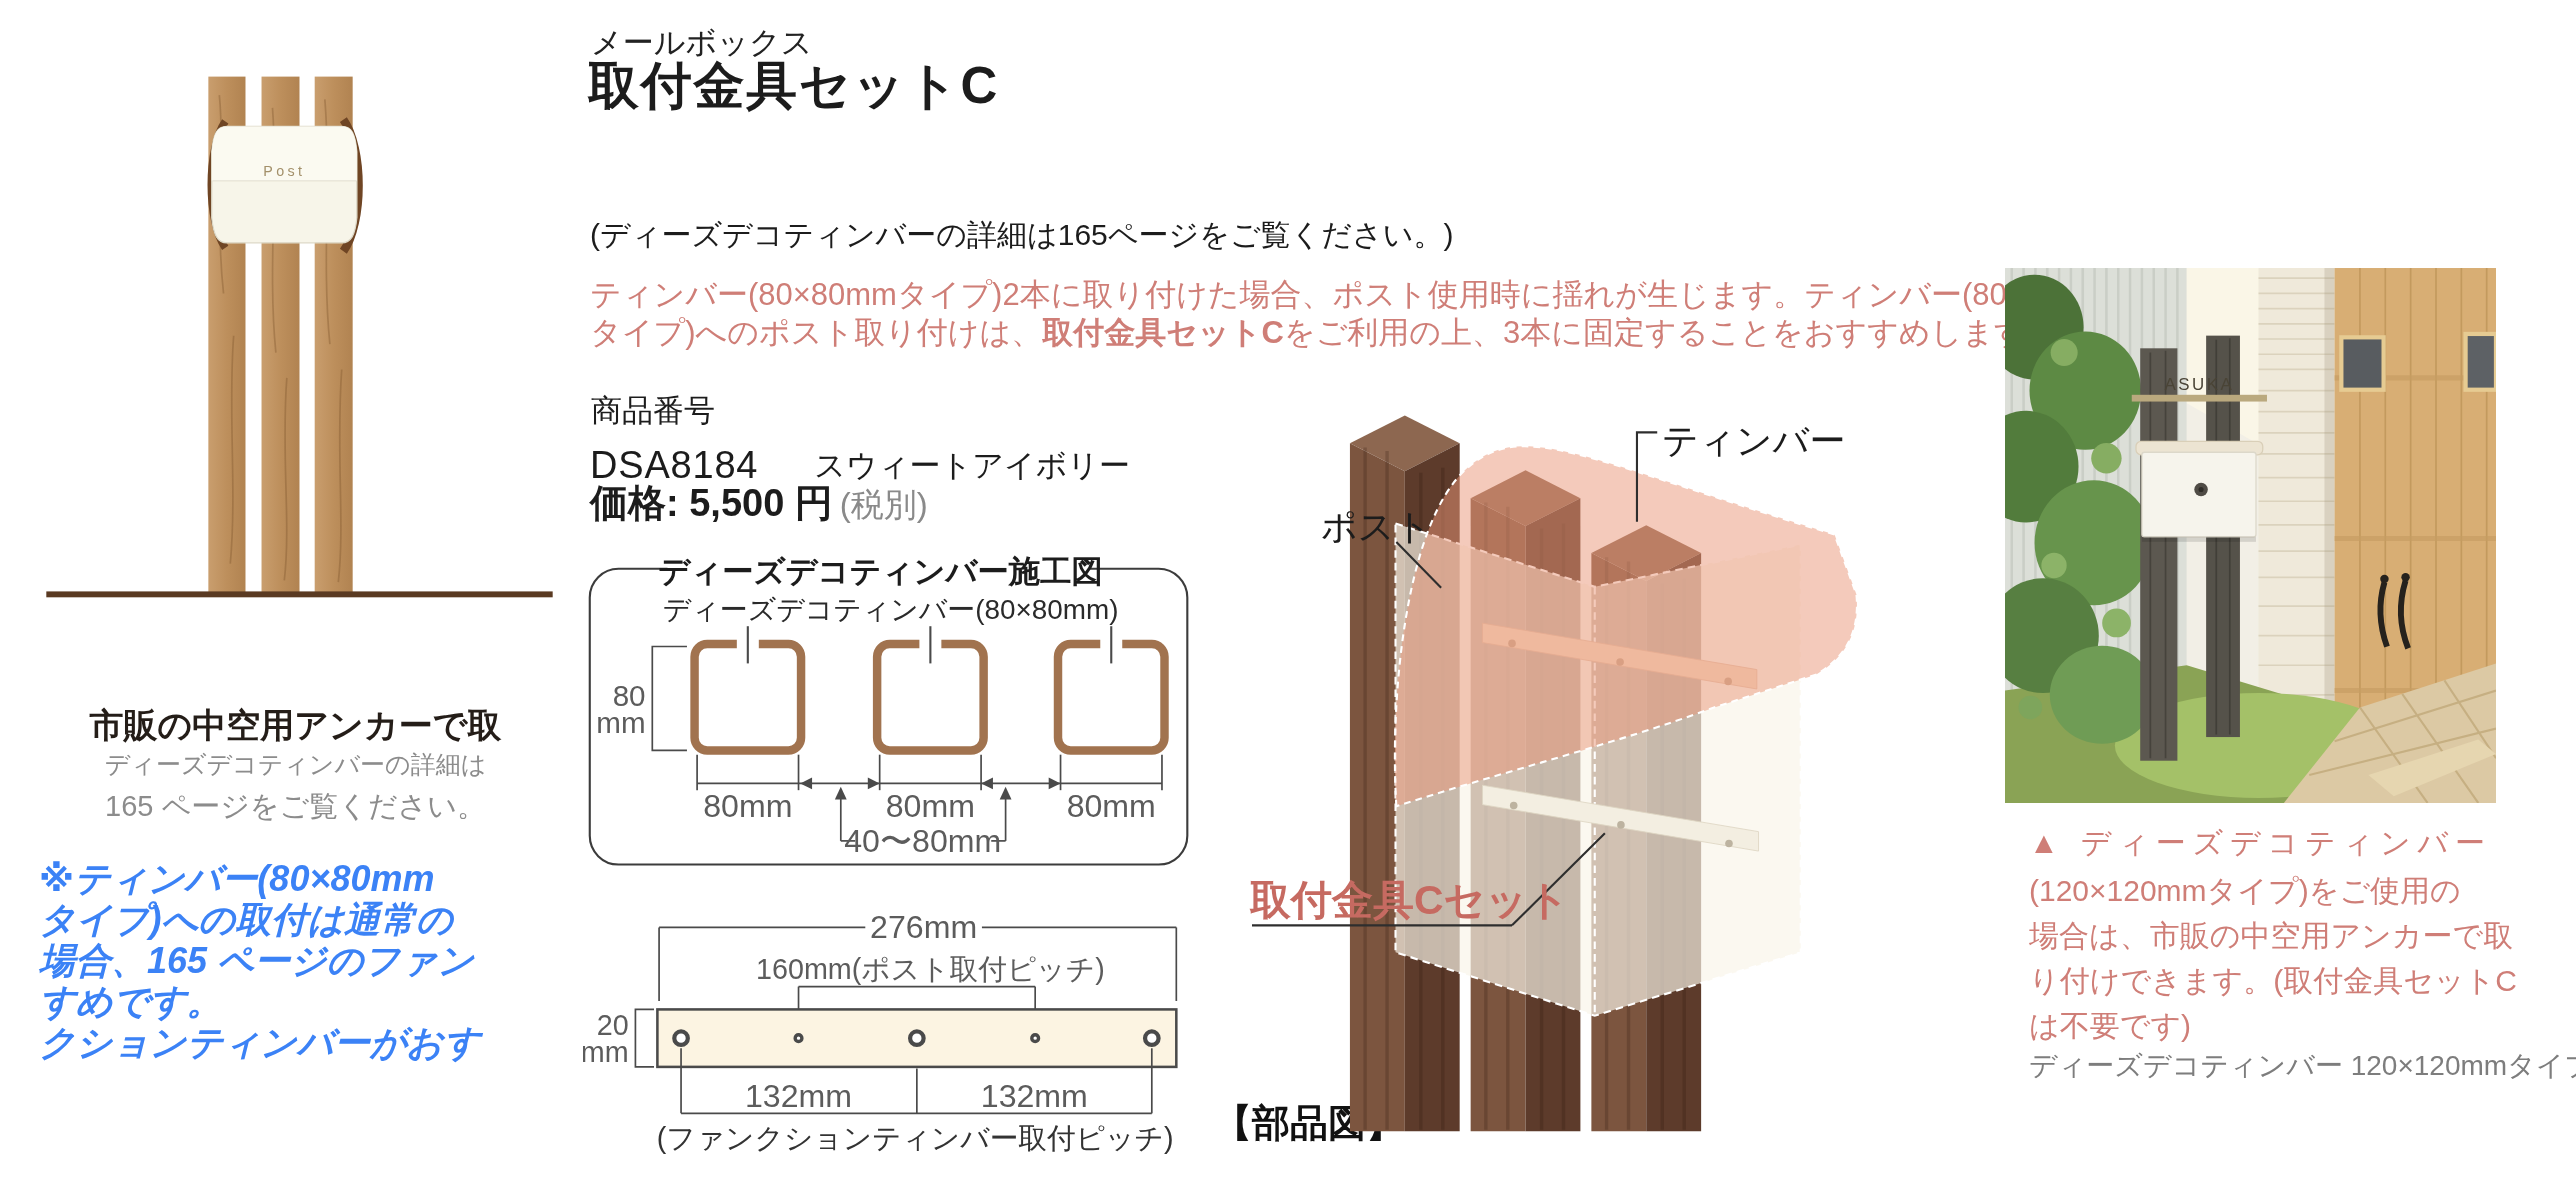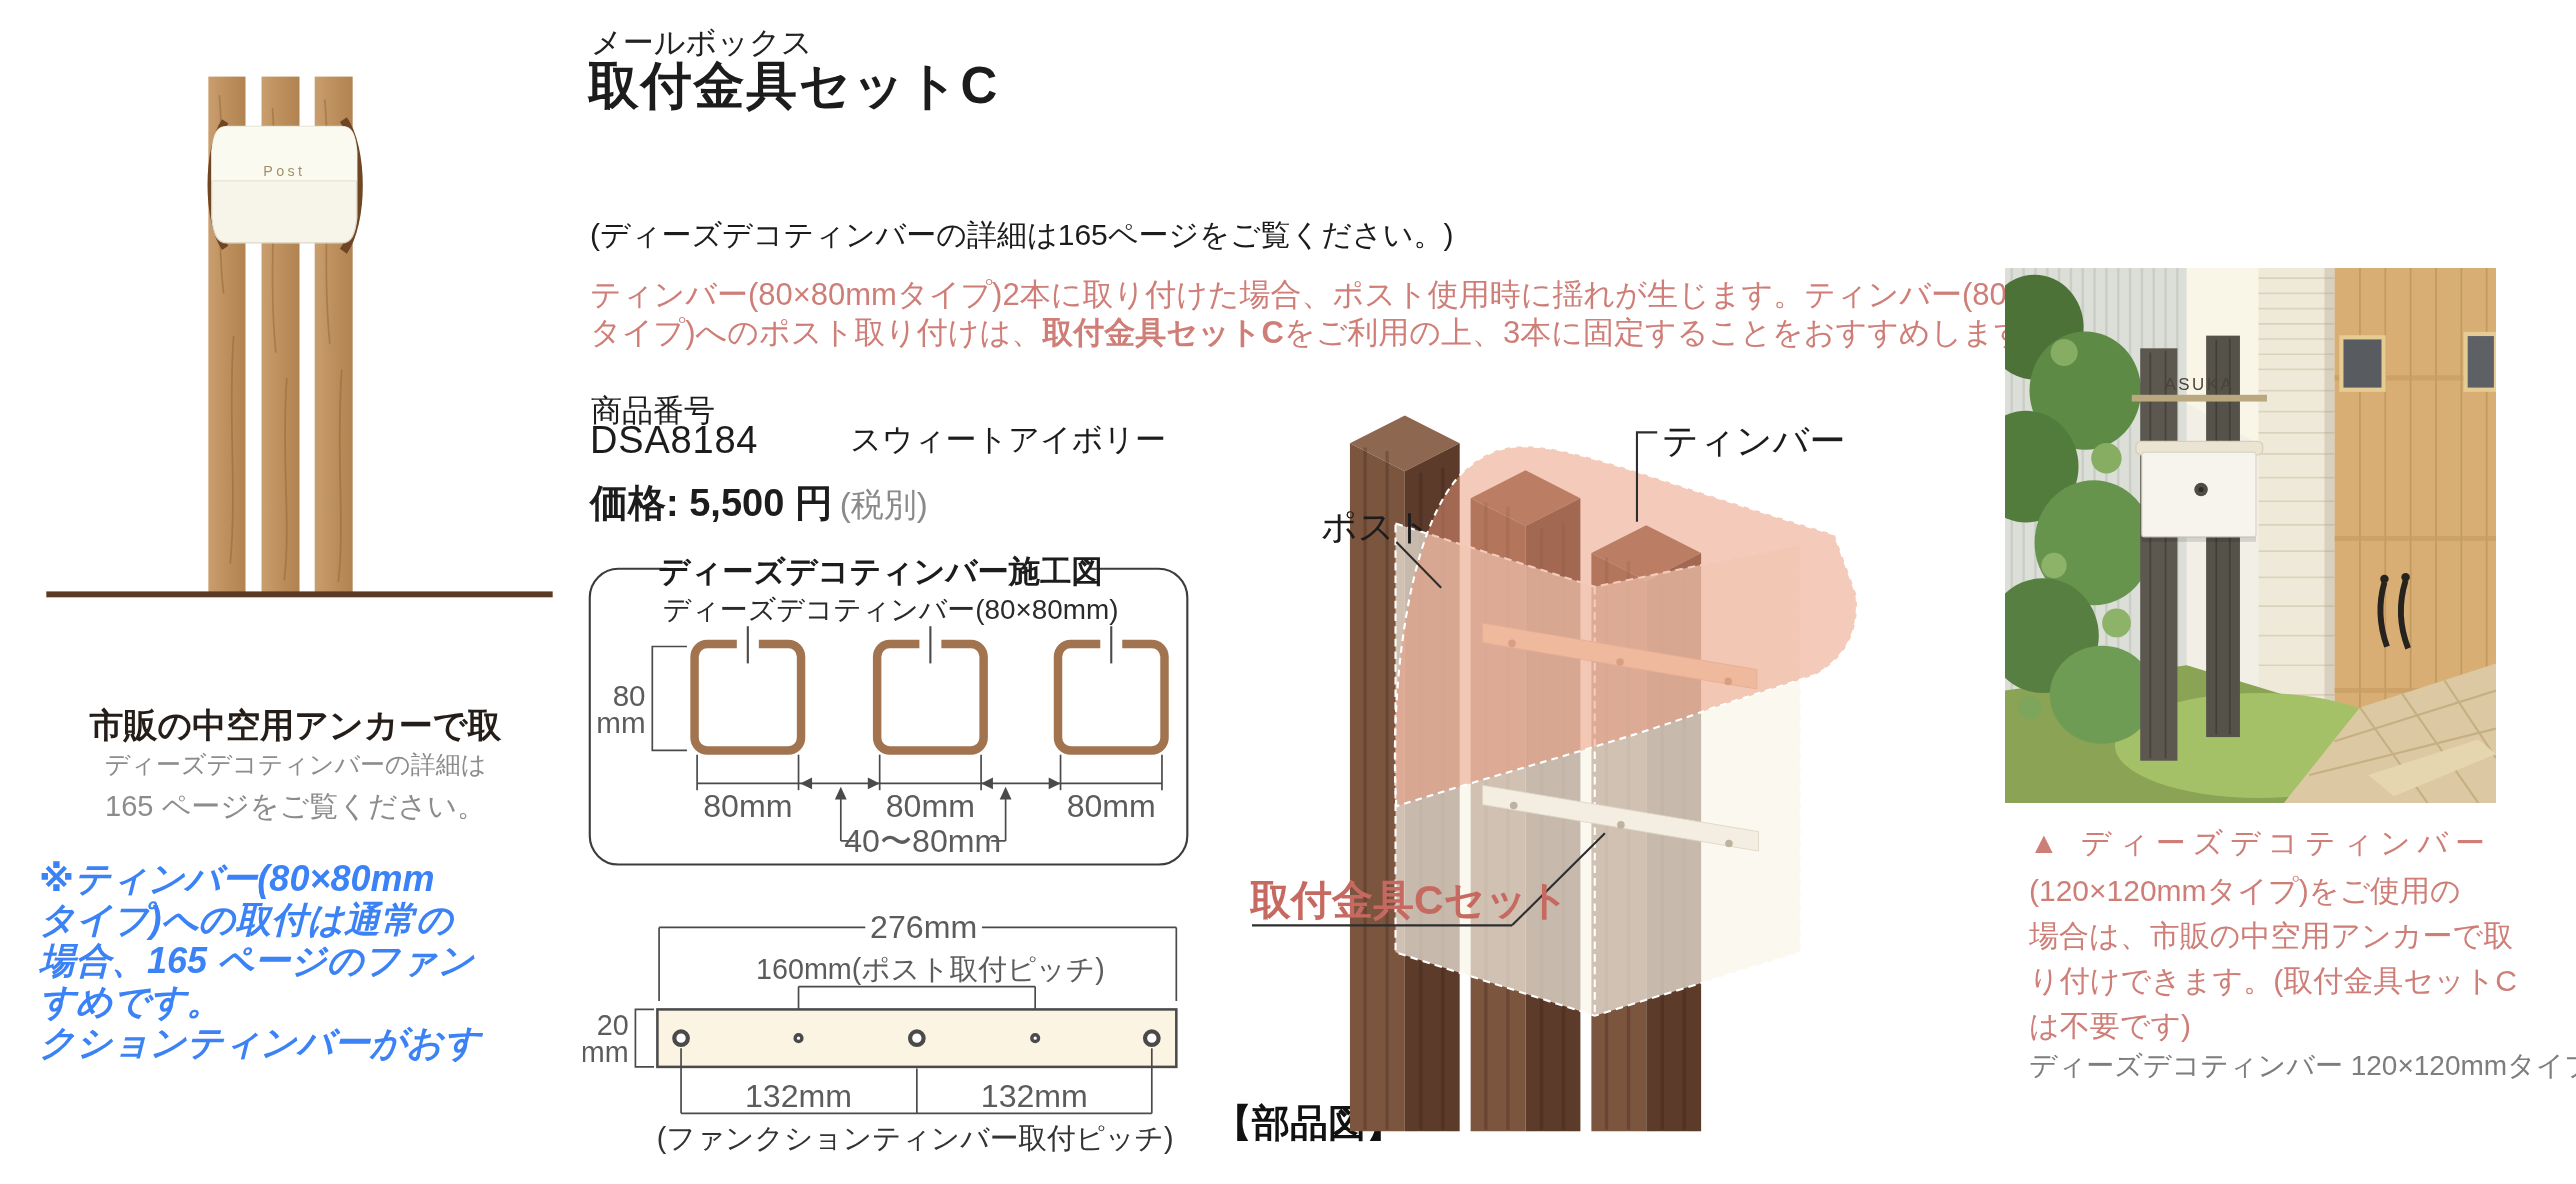--- a/index.html
+++ b/index.html
@@ -20,23 +20,23 @@
   .l-warning div{font-size:36px;font-weight:bold;line-height:41px;color:#3b82f6;white-space:nowrap;font-style:italic;}
 
   
   .c-category{left:591px;top:22px;font-size:31px;color:#222;}
   .c-title{left:588px;top:52px;font-size:51px;font-weight:bold;letter-spacing:1.7px;}
   .c-lead{left:590px;top:160px;font-size:33px;font-weight:bold;}
   .c-leadnote{left:590px;top:215px;font-size:30px;}
   .c-pink1{left:590px;top:274px;font-size:31px;}
   .c-pink2{left:590px;top:312px;font-size:31px;}
   .c-numlabel{left:591px;top:390px;font-size:31px;}
-  .c-numrow{left:590px;top:419px;display:flex;align-items:flex-start;}
+  .c-numrow{left:590px;top:444px;display:flex;align-items:flex-end;}
   .c-number{font-size:38px;letter-spacing:0.8px;}
-  .c-colorname{font-size:31px;margin-left:92px;}
+  .c-colorname{font-size:31px;margin-left:56px;}
   .c-pricerow{left:590px;top:478px;display:flex;align-items:baseline;}
   .c-price{font-size:38px;font-weight:bold;}
   .c-tax{font-size:33px;color:#8a8a8a;margin-left:6.8px;}
 
   
   .i-timber{left:1662px;top:417px;font-size:36px;}
   .i-post{left:1321px;top:503px;font-size:36px;}
   .i-bracket{left:1250px;top:873px;font-size:41px;font-weight:bold;color:#c66a61;}
   .i-parts{left:1214px;top:1098px;font-size:38px;font-weight:bold;color:#111;}
 

